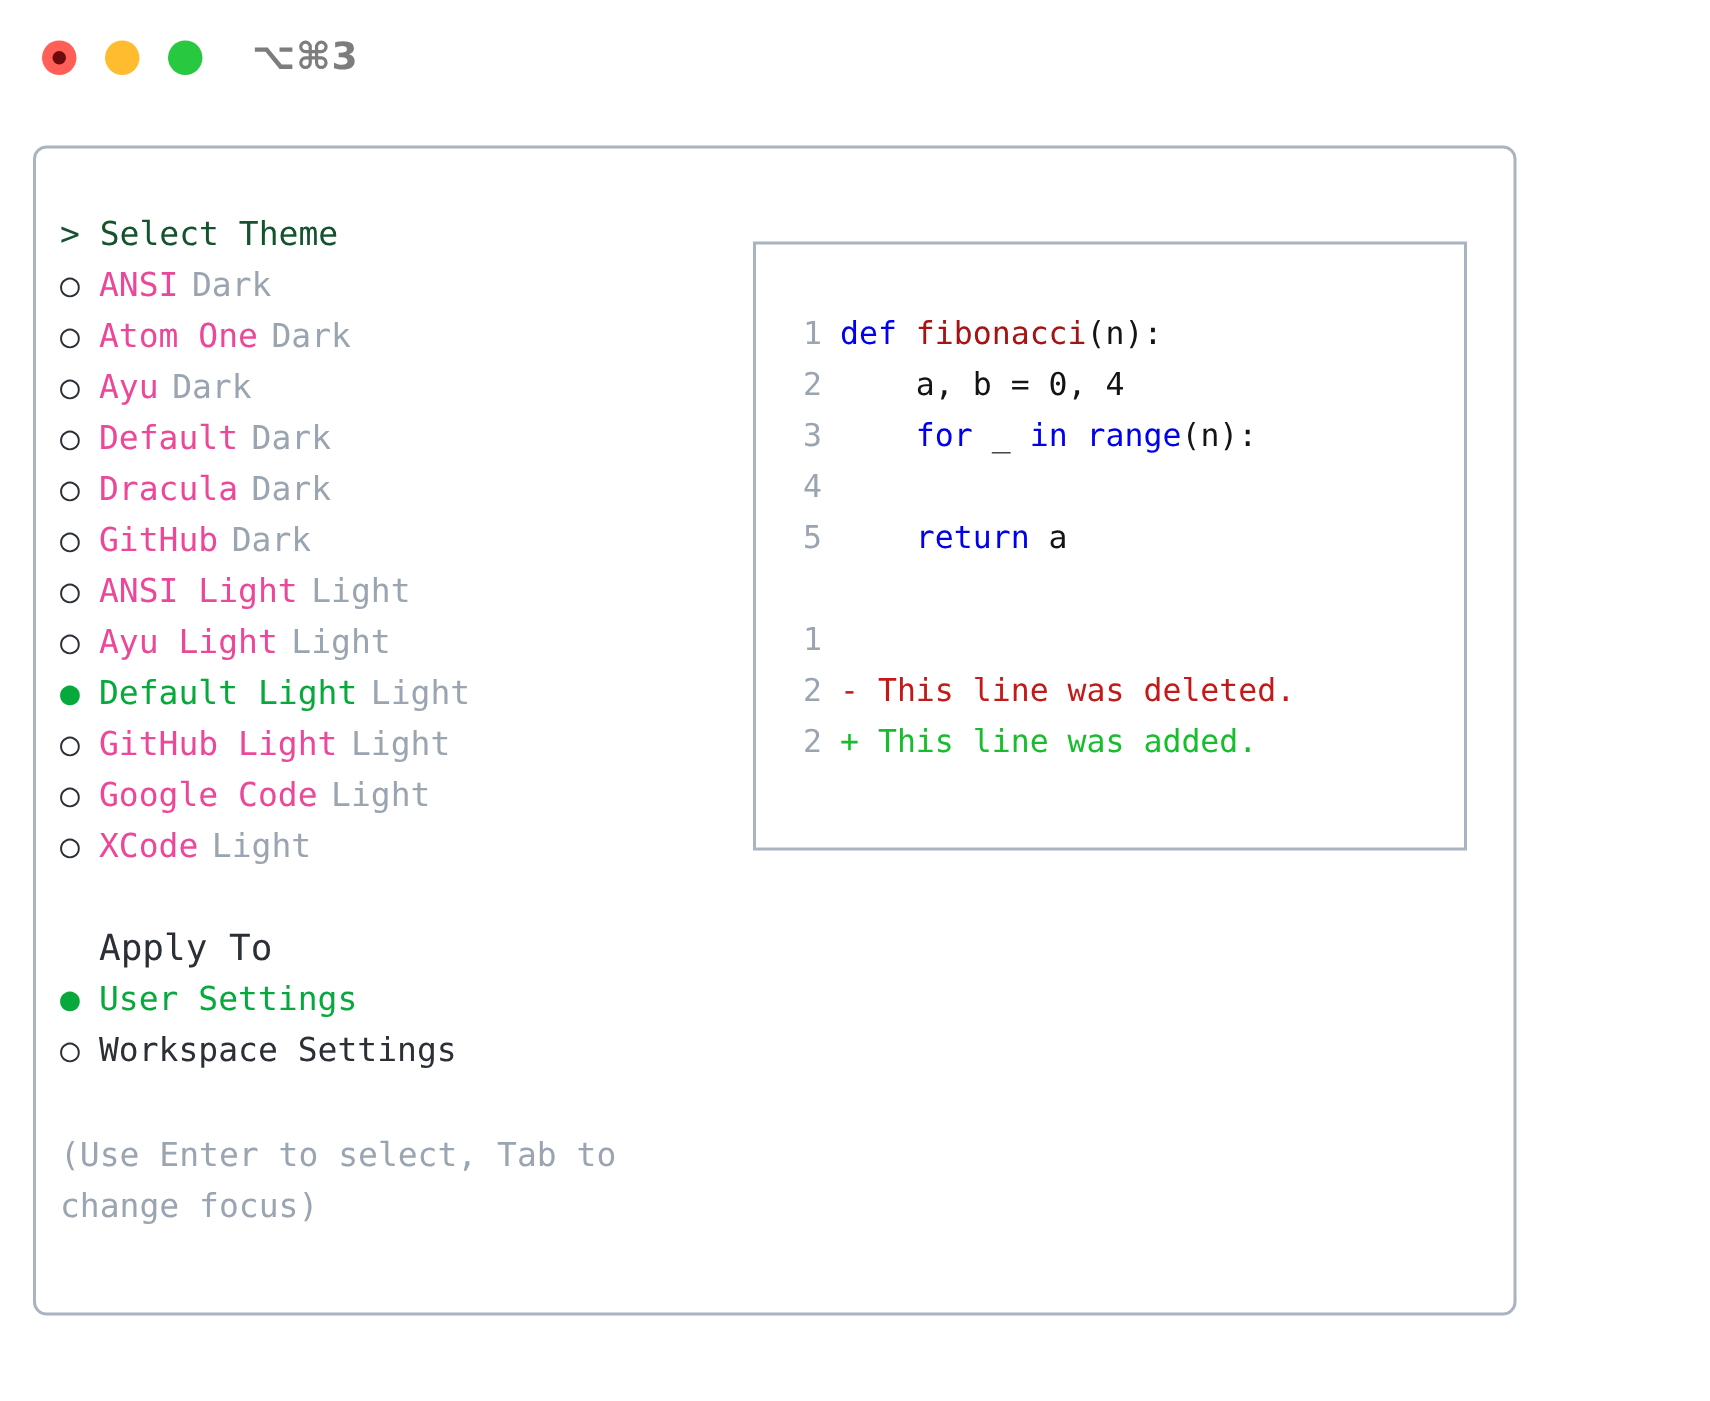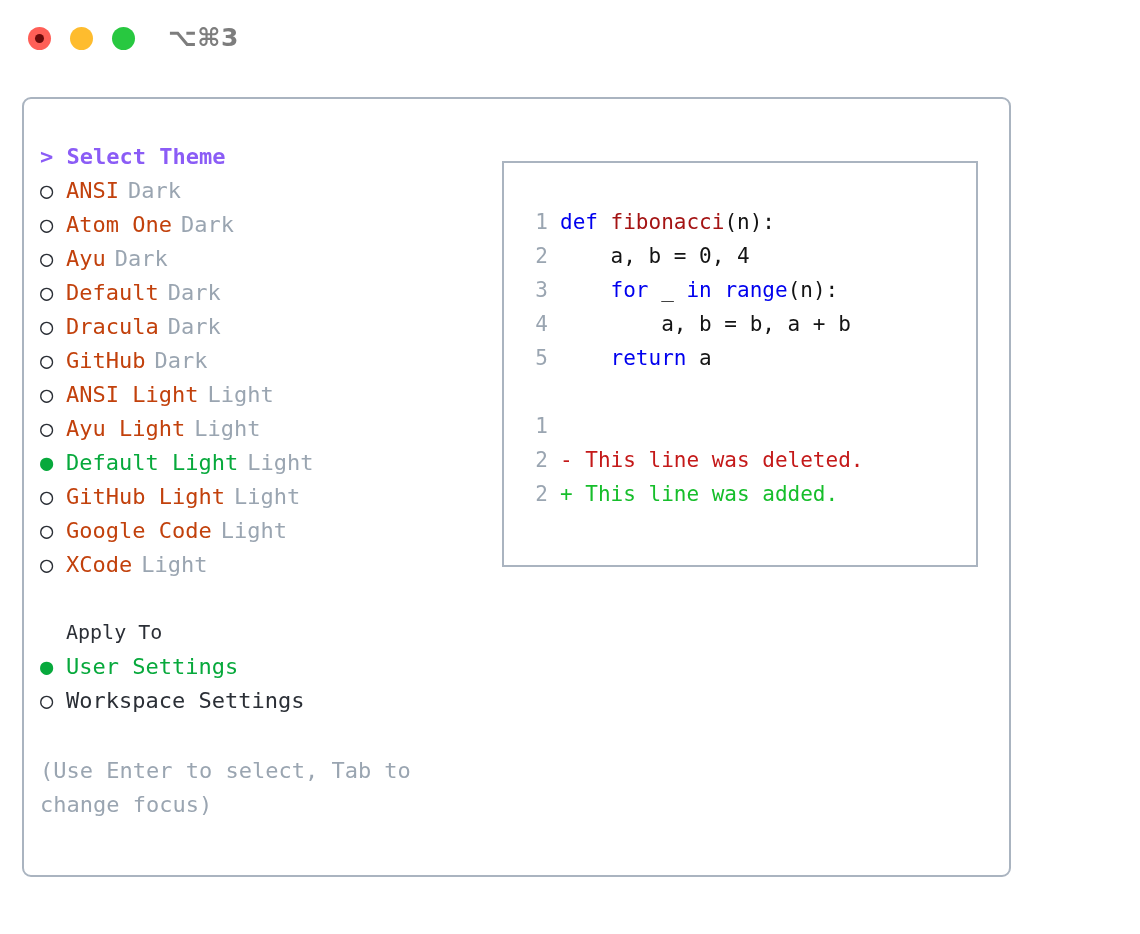--- a/index.html
+++ b/index.html
@@ -98,37 +98,37 @@
     color: #2b2f36;
   }
   .row .bullet {
     width: 26px;
     display: inline-block;
     flex: 0 0 26px;
     text-align: left;
     font-size: 22px;
   }
   .section-head {
-    font-weight: 700;
-    color: #8b5cf6;
-  }
-  .row.theme .name { color: #c2410c; }
+    font-weight: 400;
+    color: #14532d;
+  }
+  .row.theme .name { color: #ec4899; }
   .row.theme.selected .name { color: #07A93C; }
   .row.theme.selected .bullet { color: #07A93C; }
   .tag {
     color: #9aa5b1;
     margin-left: 9px;
   }
   .spacer-row { height: 34px; }
 
   .apply-head {
     height: 34px;
     display: flex;
     align-items: center;
-    font-size: 20px;
+    font-size: 24px;
     color: #2b2f36;
     padding-left: 26px;
     white-space: pre;
   }
   .row.apply.selected .bullet,
   .row.apply.selected .name { color: #07A93C; }
 
   .hint {
     margin-top: 37px;
     font-size: 22px;
@@ -230,21 +230,21 @@
 
       <div class="hint">(Use Enter to select, Tab to change focus)</div>
     </div>
 
     <div class="right-col">
       <div class="preview-box">
         <div id="code-block">
             <div class="code-line"><span class="ln">1</span><span class="kw">def </span><span class="fn">fibonacci</span><span class="plain">(n):</span></div>
             <div class="code-line"><span class="ln">2</span><span class="plain">    a, b = 0, 4</span></div>
             <div class="code-line"><span class="ln">3</span><span class="plain">    </span><span class="kw">for</span><span class="plain"> _ </span><span class="kw">in</span><span class="plain"> </span><span class="kw">range</span><span class="plain">(n):</span></div>
-            <div class="code-line"><span class="ln">4</span><span class="plain">        a, b = b, a + b</span></div>
+            <div class="code-line"><span class="ln">4</span></div>
             <div class="code-line"><span class="ln">5</span><span class="plain">    </span><span class="kw">return</span><span class="plain"> a</span></div>
           </div>
         <div class="blank-gap"></div>
         <div id="diff-block">
             <div class="code-line"><span class="ln">1</span><span class="diff-ctx">  </span></div>
             <div class="code-line"><span class="ln">2</span><span class="diff-del">- </span><span class="diff-del">This line was deleted.</span></div>
             <div class="code-line"><span class="ln">2</span><span class="diff-add">+ </span><span class="diff-add">This line was added.</span></div>
           </div>
       </div>
     </div>

